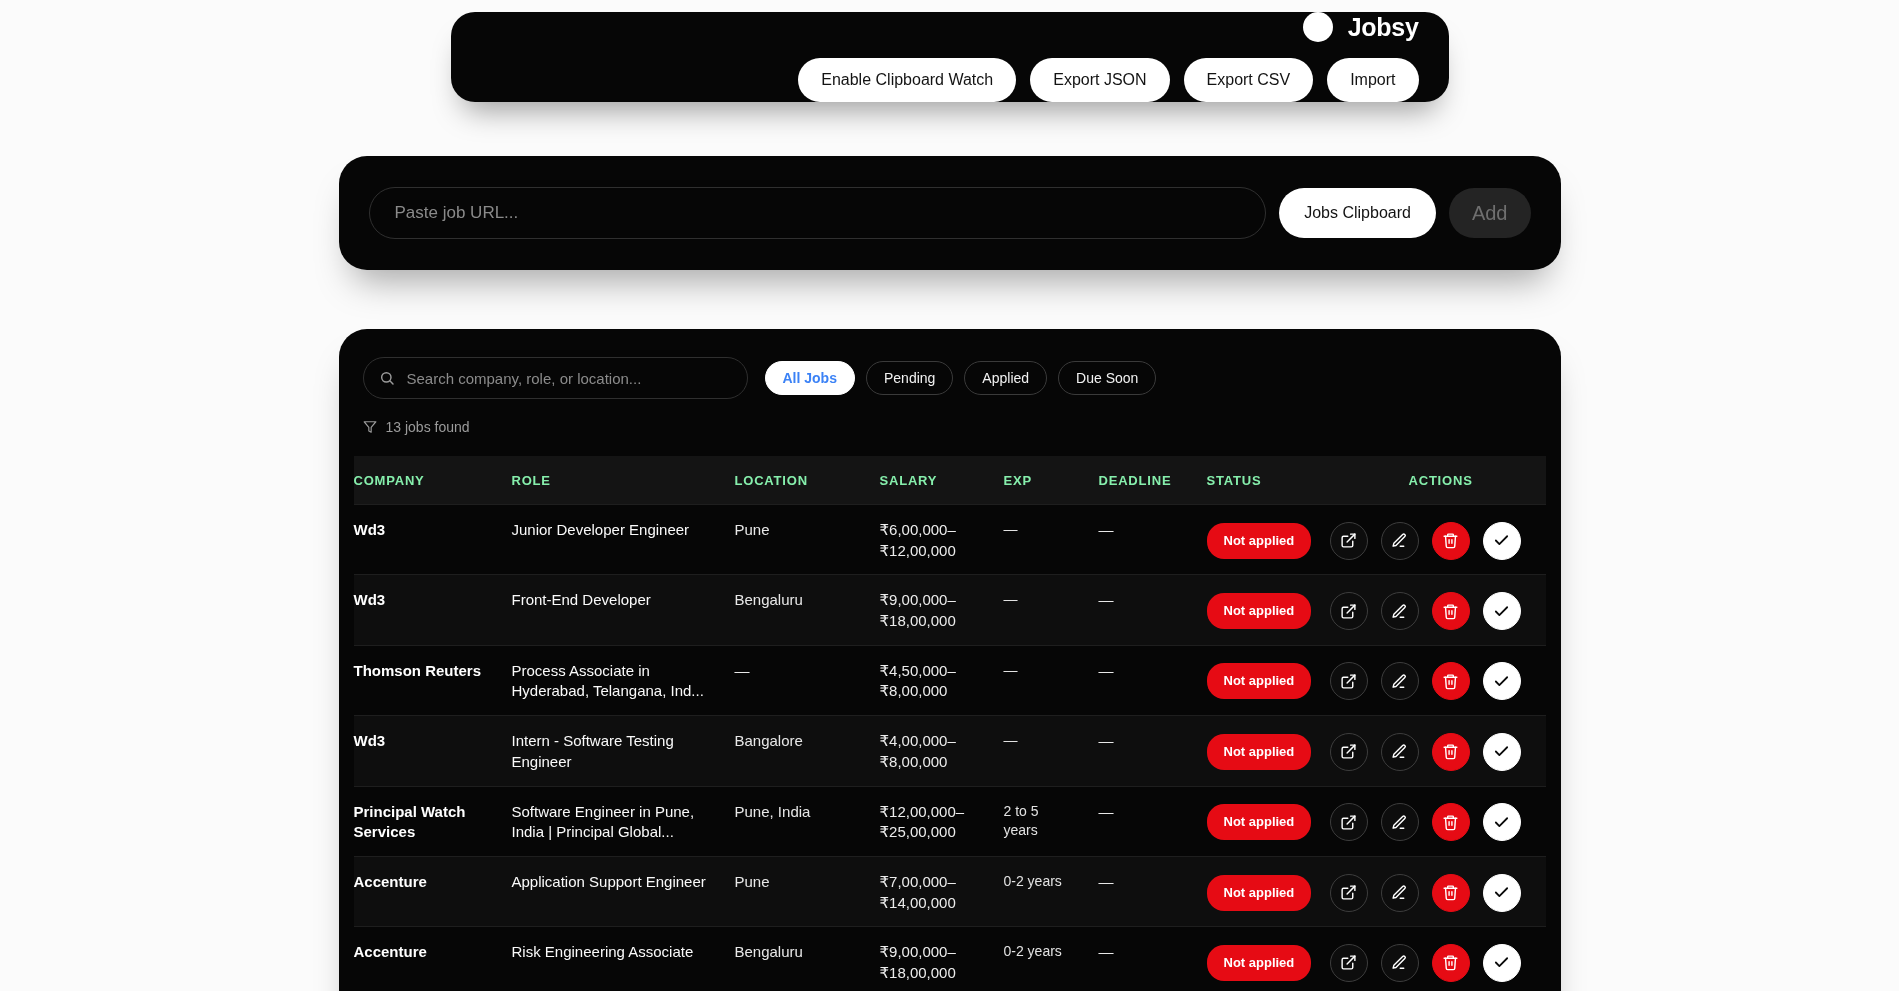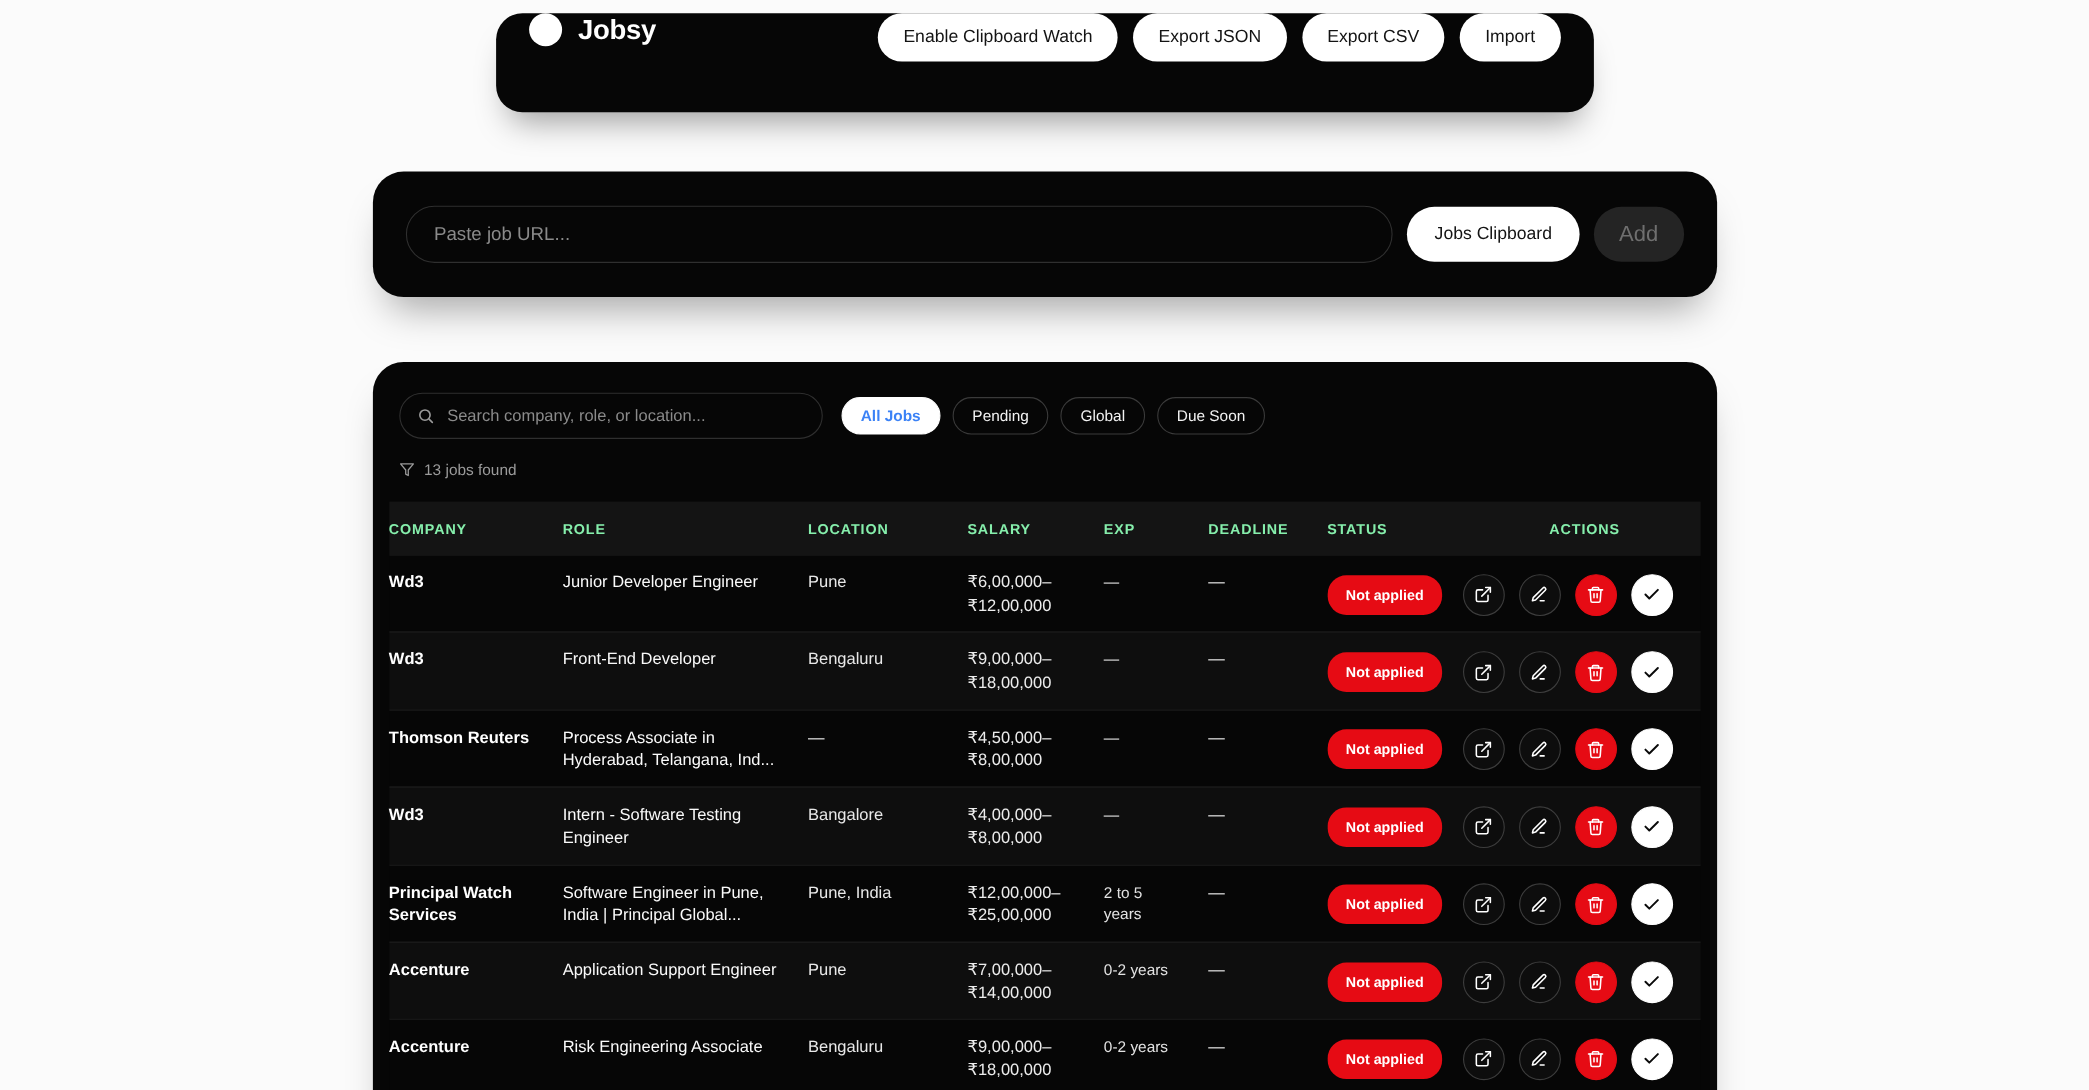--- a/index.html
+++ b/index.html
@@ -12,23 +12,24 @@
   }
   button { font-family:inherit; cursor:pointer; }
   input { font-family:inherit; outline:none; }
 
   
   .app-header {
     width:998px; height:90px;
     margin:12px auto 0;
     background:#060606;
     border-radius:24px;
-    display:flex; align-items:flex-start; justify-content:space-between;
+    display:flex; align-items:flex-end; justify-content:space-between;
     padding:0 30px;
     box-shadow:0 20px 30px -12px rgba(0,0,0,.38);
+    flex-direction:column;
   }
   .brand { display:flex; align-items:center; gap:15px; }
   .brand-circle { width:30px; height:30px; border-radius:50%; background:#fff; }
   .brand-name { font-size:25px; font-weight:700; color:#fff; letter-spacing:-.3px; }
   .header-actions { display:flex; gap:14px; }
   .hbtn {
     height:44px; border:none; border-radius:22px;
     background:#fff; color:#131313;
     font-size:16px; font-weight:500;
     padding:0 23px;
@@ -179,21 +180,21 @@
     <div class="search-box">
       <svg class="sicon" viewBox="0 0 24 24" fill="none" stroke="currentColor" stroke-width="2.2" stroke-linecap="round">
         <circle cx="11" cy="11" r="7"></circle>
           <line x1="16.6" y1="16.6" x2="21" y2="21"></line>
       </svg>
       <input type="text" placeholder="Search company, role, or location..." style="">
     </div>
     <div class="filter-pills">
       <button class="pill active">All Jobs</button>
       <button class="pill ghost">Pending</button>
-      <button class="pill ghost">Global</button>
+      <button class="pill ghost">Applied</button>
       <button class="pill ghost">Due Soon</button>
     </div>
   </div>
 
   <div class="results">
     <svg viewBox="0 0 24 24" fill="none" stroke="currentColor" stroke-width="2" stroke-linejoin="round">
       <path d="M22 3H2l8 9.46V19l4 2v-8.54L22 3z"></path>
     </svg>
     <span>13 jobs found</span>
   </div>

